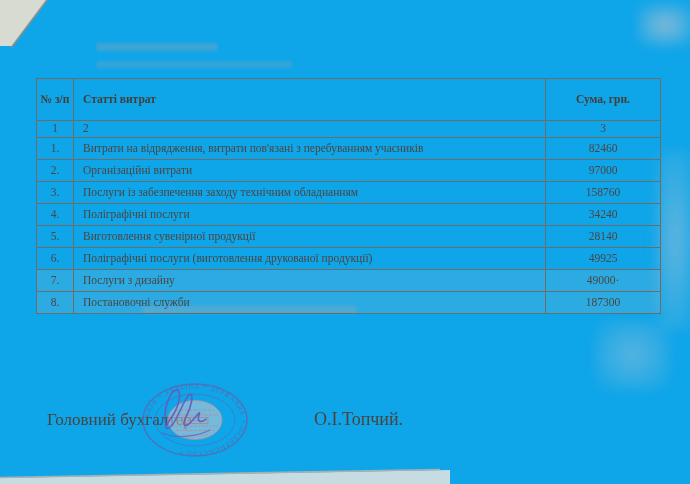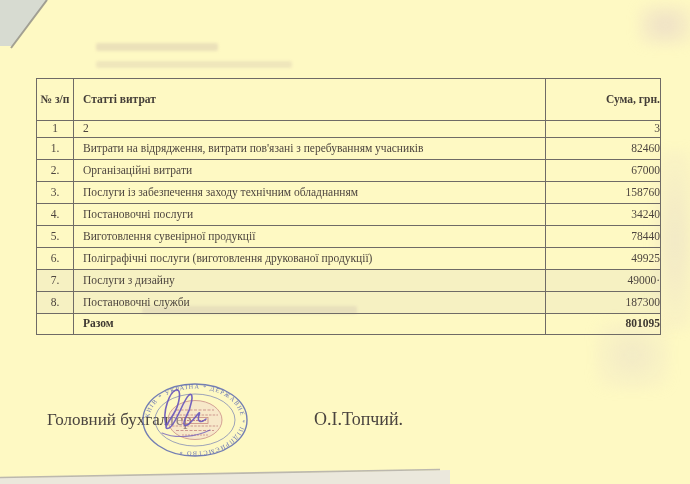--- a/index.html
+++ b/index.html
@@ -1,32 +1,32 @@
 <!DOCTYPE html>
 <html><head>
 <meta charset="utf-8">
 <style>
   * { margin: 0; padding: 0; box-sizing: border-box; }
   html, body { width: 690px; height: 484px; }
   body { font-family: "Liberation Serif", serif; background: #fbfaf8; overflow: hidden; }
-  #scan-page { position: relative; width: 690px; height: 484px; background: #fef9c3; overflow: hidden; }
+  #scan-page { position: relative; width: 690px; height: 484px; background: #0ea5e9; overflow: hidden; }
 
   
   #corner-fold { position: absolute; left: 0; top: 0; }
 
   
   .ghost-line { position: absolute; background: rgba(186,164,162,0.28); filter: blur(1.4px); border-radius: 2px; }
   .smudge { position: absolute; filter: blur(6px); pointer-events: none; }
 
   
   #expense-table { position: absolute; left: 36px; top: 78px; width: 625px; border-collapse: collapse; table-layout: fixed; color: #4d453f; }
   #expense-table td { border: 1px solid #6f6b66; vertical-align: middle; font-size: 11.5px; line-height: 1.15; }
   #expense-table .c-num { width: 37px; text-align: center; }
   #expense-table .c-item { width: 472px; text-align: left; padding-left: 9px; padding-right: 0; }
-  #expense-table .c-sum { width: 115px; text-align: right; }
+  #expense-table .c-sum { width: 115px; text-align: center; }
   tr.hdr { height: 42px; }
   tr.hdr td { font-weight: bold; font-size: 12.5px; color: #443e38; text-align: center; }
   tr.hdr .c-item { text-align: center; padding-left: 0; }
   tr.hdr .c-num { line-height: 1.25; }
   tr.idx { height: 17px; }
   tr.idx td { font-size: 11px; text-align: center; }
   tr.idx .c-item { padding-left: 0; }
   tr.data { height: 22px; }
   tr.tinted td { background: rgba(205,200,193,0.16); }
   tr.sum-row { height: 21px; }
@@ -76,58 +76,53 @@
       </tr>
 
       <tr class="data">
         <td class="c-num">1.</td>
         <td class="c-item">Витрати на відрядження, витрати пов'язані з перебуванням учасників</td>
         <td class="c-sum">82460</td>
       </tr>
       <tr class="data">
         <td class="c-num">2.</td>
         <td class="c-item">Організаційні витрати</td>
-        <td class="c-sum">67000</td>
+        <td class="c-sum">97000</td>
       </tr>
       <tr class="data">
         <td class="c-num">3.</td>
         <td class="c-item">Послуги із забезпечення заходу технічним обладнанням</td>
         <td class="c-sum">158760</td>
       </tr>
       <tr class="data">
         <td class="c-num">4.</td>
-        <td class="c-item">Постановочні послуги</td>
+        <td class="c-item">Поліграфічні послуги</td>
         <td class="c-sum">34240</td>
       </tr>
       <tr class="data">
         <td class="c-num">5.</td>
         <td class="c-item">Виготовлення сувенірної продукції</td>
-        <td class="c-sum">78440</td>
+        <td class="c-sum">28140</td>
       </tr>
       <tr class="data">
         <td class="c-num">6.</td>
         <td class="c-item">Поліграфічні послуги (виготовлення друкованої продукції)</td>
         <td class="c-sum">49925</td>
       </tr>
       <tr class="data tinted">
         <td class="c-num">7.</td>
         <td class="c-item">Послуги з дизайну</td>
         <td class="c-sum">49000·</td>
       </tr>
       <tr class="data tinted">
         <td class="c-num">8.</td>
         <td class="c-item">Постановочні служби</td>
         <td class="c-sum">187300</td>
       </tr>
 
-      <tr class="sum-row">
-        <td class="c-num"></td>
-        <td class="c-item">Разом</td>
-        <td class="c-sum">801095</td>
-      </tr>
     </tbody>
   </table>
 
   <div id="sig-role">Головний бухгалтер</div>
   <div id="sig-name">О.І.Топчий.</div>
 
   <svg id="stamp-svg" width="120" height="92" viewBox="0 0 120 92">
     <defs>
       <path id="ringPath" d="M 11,40 A 46,31.5 0 1 1 103,40 A 46,31.5 0 1 1 11,40"></path>
     </defs>

